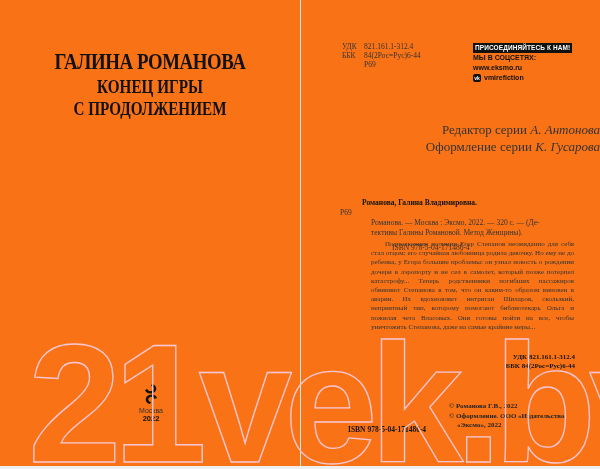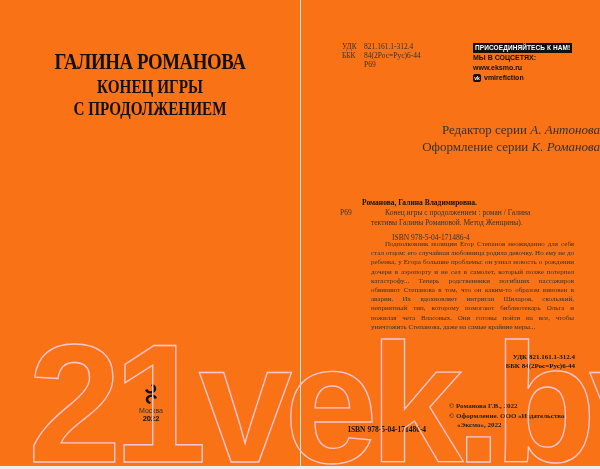--- a/index.html
+++ b/index.html
@@ -99,29 +99,29 @@
   <div>МЫ В СОЦСЕТЯХ:</div>
   <div>www.eksmo.ru</div>
   <div class="vk-row">
     <span class="vk-icon">vk</span>
     <span>vmirefiction</span>
   </div>
 </div>
 
 <div class="editors">
   <div><span>Редактор серии</span> <i>А. Антонова</i></div>
-  <div><span>Оформление серии</span> <i>К. Романова</i></div>
+  <div><span>Оформление серии</span> <i>К. Гусарова</i></div>
 </div>
 
 <div class="catalog">
   <div class="cat-author">Романова, Галина Владимировна.</div>
   <div class="cat-body">
     <span class="cat-code">Р69</span>
-    <span class="cat-text">Конец игры с продолжением : роман / Галина</span>
   </div>
+  <div class="cat-cont">Романова. — Москва : Эксмо, 2022. — 320 с. — (Де-</div>
   <div class="cat-cont">тективы Галины Романовой. Метод Женщины).</div>
   <div class="cat-isbn">ISBN 978-5-04-171486-4</div>
 </div>
 
 <div class="annotation">Подполковник полиции Егор Степанов неожиданно для себя стал отцом: его случайная любовница родила девочку. Но ему не до ребенка, у Егора большие проблемы: он узнал новость о рождении дочери в аэропорту и не сел в самолет, который позже потерпел катастрофу... Теперь родственники погибших пассажиров обвиняют Степанова в том, что он каким-то образом виновен в аварии. Их вдохновляет интриган Шиларов, скользкий, неприятный тип, которому помогают библиотекарь Ольга и пожилая чета Власовых. Они готовы пойти на все, чтобы уничтожить Степанова, даже на самые крайние меры...</div>
 
 <div class="udk-bottom">
   <div>УДК 821.161.1-312.4</div>
   <div>ББК 84(2Рос=Рус)6-44</div>
 </div>

